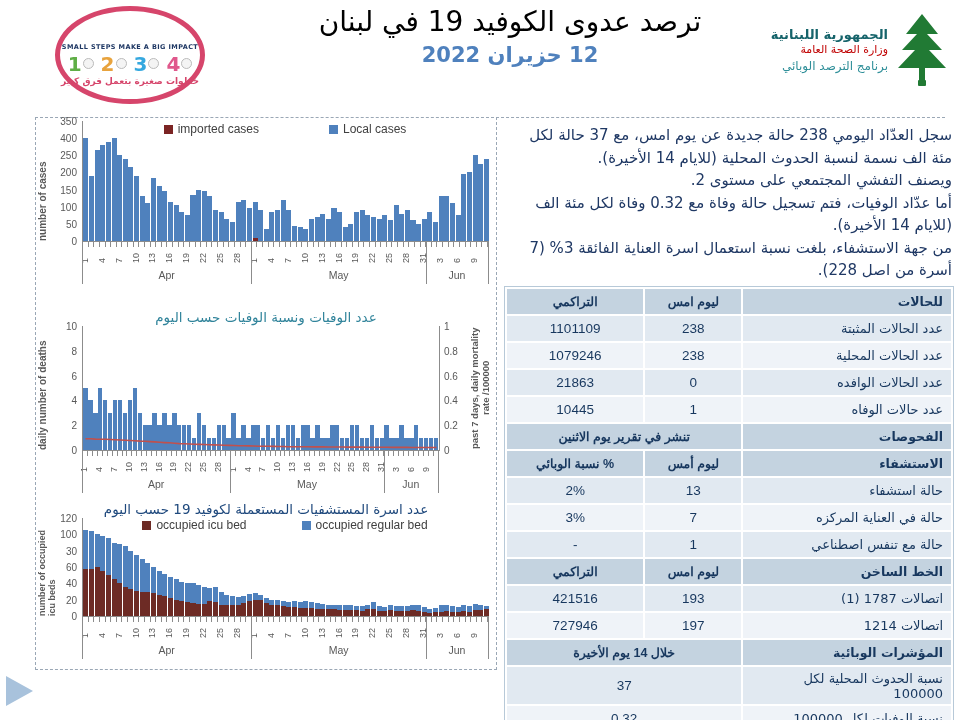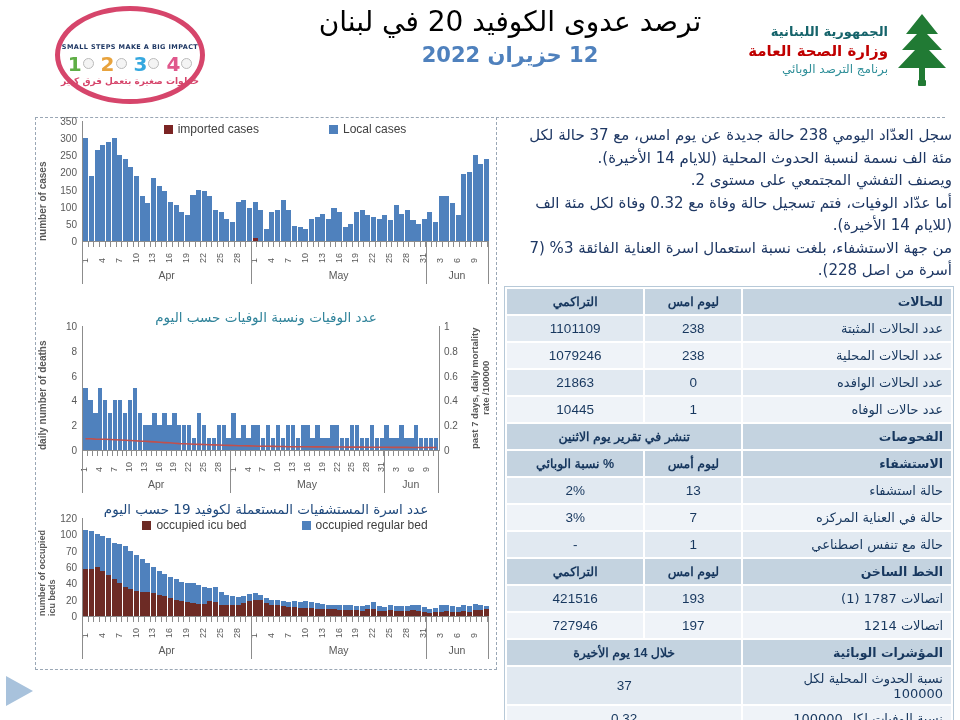--- a/index.html
+++ b/index.html
@@ -16,21 +16,21 @@
   .n1{color:#5FAE46}.n2{color:#E8A33D}.n3{color:#35A8DF}.n4{color:#E0588C}
   .badge-bottom{font-size:9px;font-weight:bold;color:#D6456B;direction:rtl;text-align:center;}
 
   .title-block{position:absolute;left:250px;top:4px;width:520px;text-align:center;direction:rtl;}
   .main-title{font-size:28px;color:#000;line-height:1.25;}
   .sub-date{font-size:21px;font-weight:bold;color:#4F81BD;margin-top:4px;}
 
   .moph{position:absolute;right:10px;top:12px;display:flex;align-items:center;gap:6px;}
   .moph-text{text-align:right;direction:rtl;line-height:1.35;}
   .moph-l1{font-size:13px;font-weight:bold;color:#16646B;}
-  .moph-l2{font-size:15px;font-weight:bold;color:#C00000;}
+  .moph-l2{font-size:11px;font-weight:normal;color:#C00000;}
   .moph-l3{font-size:12px;color:#2F8F99;}
 
   .top-dash{position:absolute;top:117px;left:35px;right:15px;border-top:1.5px dashed #9AA7B5;}
 
   
   .charts-panel{position:absolute;left:35px;top:117px;width:462px;height:553px;border:1.5px dashed #9AA7B5;border-top:none;box-sizing:border-box;}
   .chart{position:absolute;left:0;right:0;}
   .ctitle{text-align:center;font-size:13.5px;color:#31849B;direction:rtl;height:17px;line-height:17px;}
   .ctitle.navy{color:#1F497D;}
   .carea{position:relative;}
@@ -97,21 +97,21 @@
         </span>
       <span class="badge-num n4">
           <span>4</span>
           <span class="dot"></span>
         </span>
     </div>
     <div class="badge-bottom">خطوات صغيرة بتعمل فرق كبير</div>
   </div>
 
   <div class="title-block">
-    <div class="main-title">ترصد عدوى الكوفيد 20 في لبنان</div>
+    <div class="main-title">ترصد عدوى الكوفيد 19 في لبنان</div>
     <div class="sub-date">12 حزيران 2022</div>
   </div>
 
   <div class="moph">
     <div class="moph-text">
       <div class="moph-l1">الجمهورية اللبنانية</div>
       <div class="moph-l2">وزارة الصحة العامة</div>
       <div class="moph-l3">برنامج الترصد الوبائي</div>
     </div>
     <svg width="56" height="76" viewBox="0 0 56 76">
@@ -129,21 +129,21 @@
     <div class="chart" id="chart1" style="top:4px;height:184px;">
       <div class="carea" style="height:120px;">
         <div class="ylab">number of cases</div>
         <div class="yaxis" id="yax1" style="left:14px;width:30px;">
             <div class="ytick" style="bottom: 0%;">0</div>
             <div class="ytick" style="bottom: 14.2857%;">50</div>
             <div class="ytick" style="bottom: 28.5714%;">100</div>
             <div class="ytick" style="bottom: 42.8571%;">150</div>
             <div class="ytick" style="bottom: 57.1429%;">200</div>
             <div class="ytick" style="bottom: 71.4286%;">250</div>
-            <div class="ytick" style="bottom: 85.7143%;">300</div>
+            <div class="ytick" style="bottom: 85.7143%;">400</div>
             <div class="ytick" style="bottom: 100%;">350</div>
           </div>
         <div class="plot" id="plot1" style="left:46px;width:406px;height:120px;">
             <div class="bars">
               <div class="bw">
                 <div class="seg" style="height: 85.7143%; background: rgb(79, 129, 189);"></div>
               </div>
               <div class="bw">
                 <div class="seg" style="height: 54.2857%; background: rgb(79, 129, 189);"></div>
               </div>
@@ -836,21 +836,21 @@
 
     <div class="chart" id="chart3" style="top:384px;height:164px;">
       <div class="ctitle navy">عدد اسرة المستشفيات المستعملة لكوفيد 19 حسب اليوم</div>
       <div class="carea" style="height:98px;">
         <div class="ylab" style="font-size:9px;">number of occupied icu beds</div>
         <div class="yaxis" id="yax3" style="left:14px;width:30px;">
             <div class="ytick" style="bottom: 0%;">0</div>
             <div class="ytick" style="bottom: 16.6667%;">20</div>
             <div class="ytick" style="bottom: 33.3333%;">40</div>
             <div class="ytick" style="bottom: 50%;">60</div>
-            <div class="ytick" style="bottom: 66.6667%;">70</div>
+            <div class="ytick" style="bottom: 66.6667%;">30</div>
             <div class="ytick" style="bottom: 83.3333%;">100</div>
             <div class="ytick" style="bottom: 100%;">120</div>
           </div>
         <div class="plot" id="plot3" style="left:46px;width:406px;height:98px;">
             <div class="bars">
               <div class="bw">
                 <div class="seg" style="height: 39.1667%; background: rgb(79, 129, 189);"></div>
                 <div class="seg" style="height: 48.3333%; background: rgb(109, 43, 37);"></div>
               </div>
               <div class="bw">

